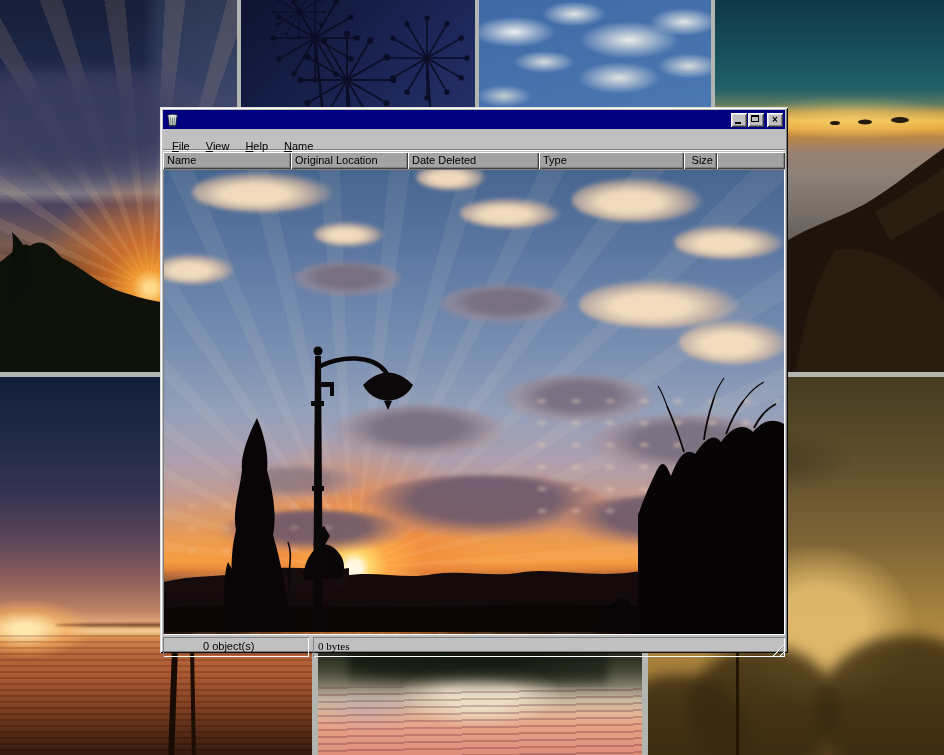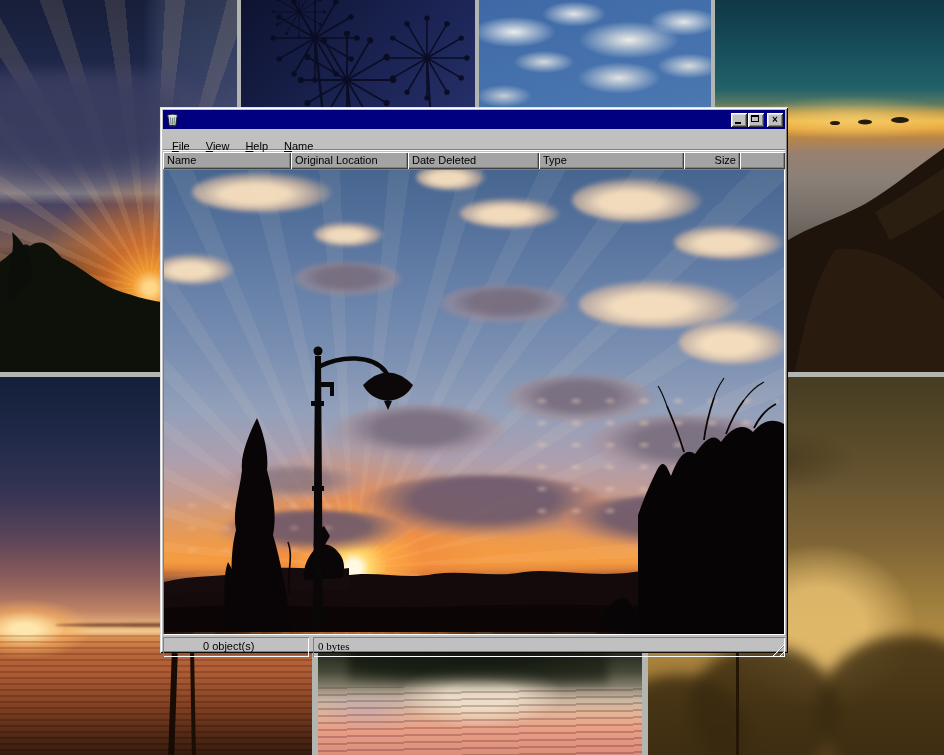--- a/index.html
+++ b/index.html
@@ -239,21 +239,21 @@
     <span class="menu-item">View</span>
     <span class="menu-item">Help</span>
     <span class="menu-item">Name</span>
   </div>
 
   <div class="headerrow">
     <div class="hcell" style="width:128px">Name</div>
     <div class="hcell" style="width:117px">Original Location</div>
     <div class="hcell" style="width:131px">Date Deleted</div>
     <div class="hcell" style="width:145px">Type</div>
-    <div class="hcell right" style="width:56px">Size</div>
+    <div class="hcell right" style="width:33px">Size</div>
     <div class="hcell" style="flex:1"></div>
   </div>
 
   <div class="client">
     <div class="scene">
       <div class="sky"></div>
       <div class="rays"></div>
 
       <div class="cloud cream" style="left:28px;top:2px;width:140px;height:40px"></div>
       <div class="cloud cream" style="left:150px;top:52px;width:70px;height:24px"></div>

